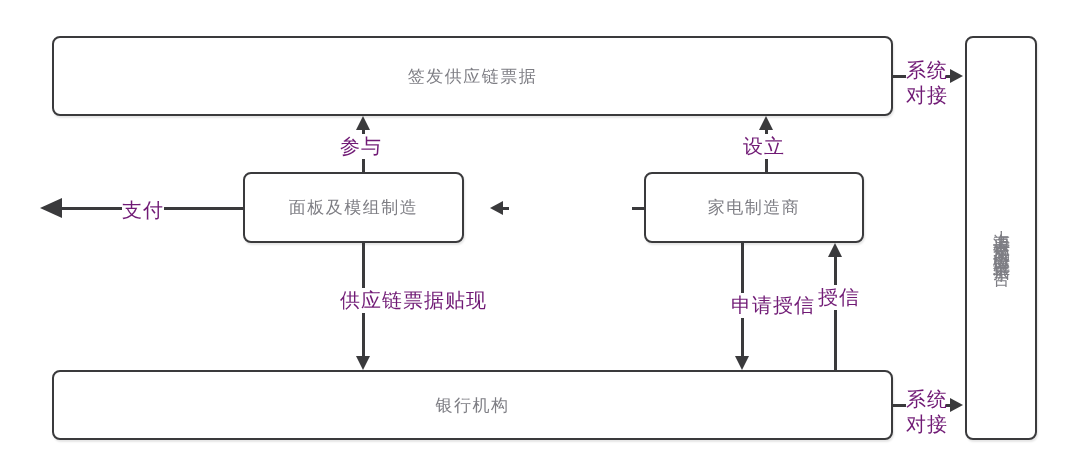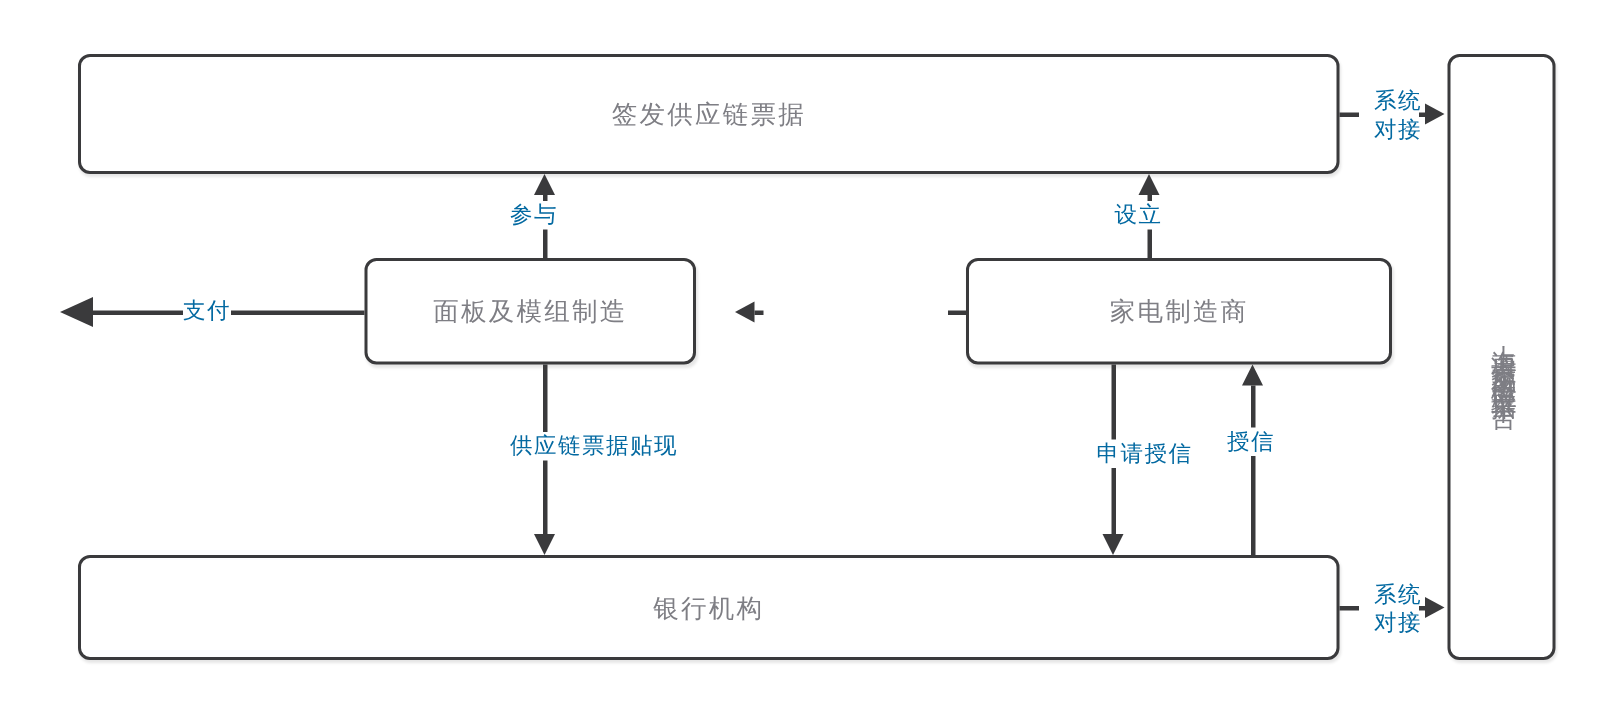--- a/index.html
+++ b/index.html
@@ -88,22 +88,22 @@
   }
   .arrow.left.big {
     border-top: 10px solid transparent;
     border-bottom: 10px solid transparent;
     border-right: 22px solid #3a3a3c;
   }
 
   
   .elabel {
     position: absolute;
-    color: #0369a1;
-    font-size: 15px;
+    color: #701a75;
+    font-size: 20px;
     letter-spacing: 1px;
     background: #ffffff;
     white-space: nowrap;
     text-align: right;
     line-height: 1.25;
   }
   .elabel.two-line { white-space: normal; width: 42px; }
 </style>
 </head>
 <body>
@@ -111,21 +111,21 @@
 <div id="canvas">
 
   <div class="node" style="left:52px; top:36px; width:841px; height:80px;">
     <span>签发供应链票据</span>
   </div>
 
   <div class="node" style="left:243px; top:172px; width:221px; height:71px;">
     <span>面板及模组制造</span>
   </div>
 
-  <div class="node" style="left:644px; top:172px; width:284px; height:71px;">
+  <div class="node" style="left:644px; top:172px; width:220px; height:71px;">
     <span>家电制造商</span>
   </div>
 
   <div class="node" style="left:52px; top:370px; width:841px; height:70px;">
     <span>银行机构</span>
   </div>
 
   <div class="node vertical" style="left:965px; top:36px; width:72px; height:404px;">
     <span class="vtext">上海票据交易所供应链票据平台</span>
   </div>

